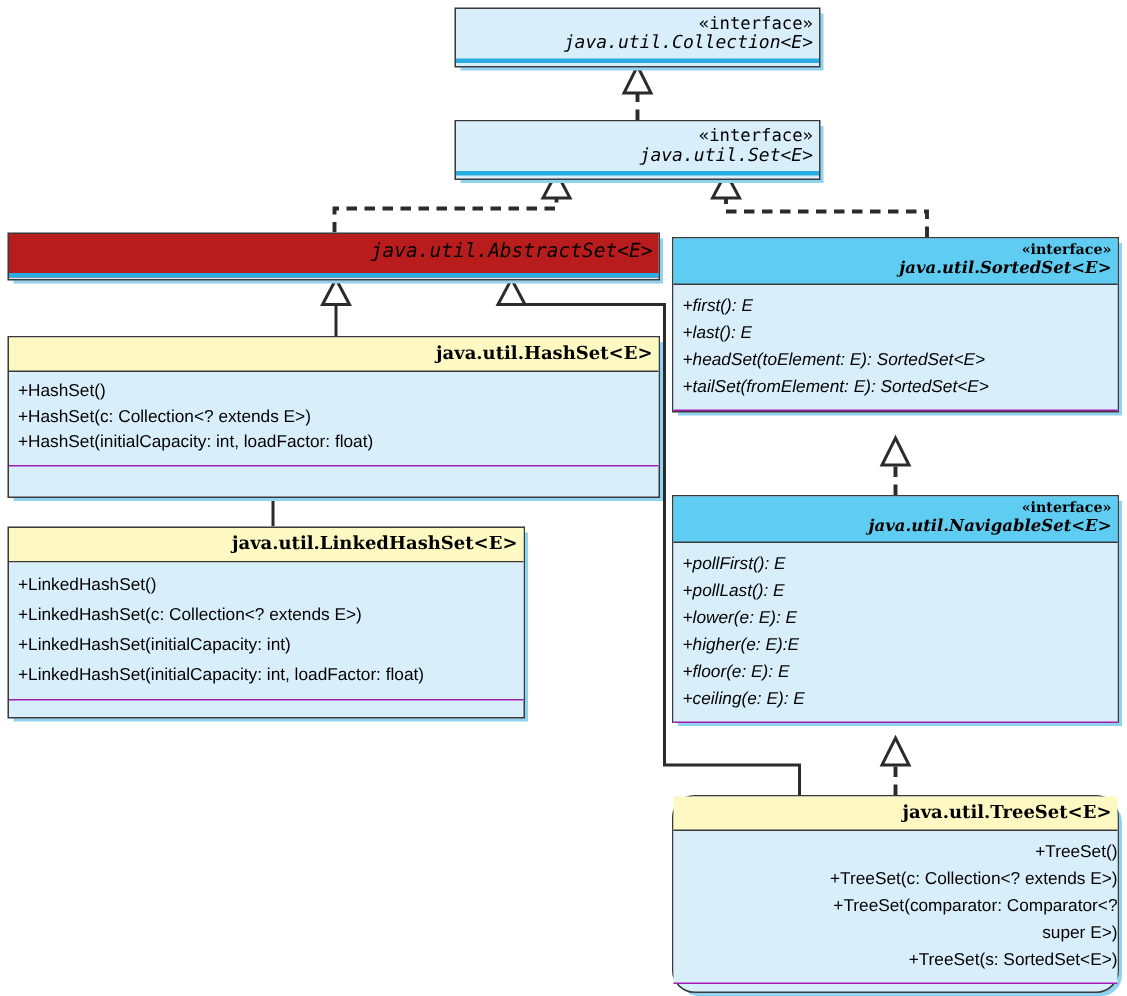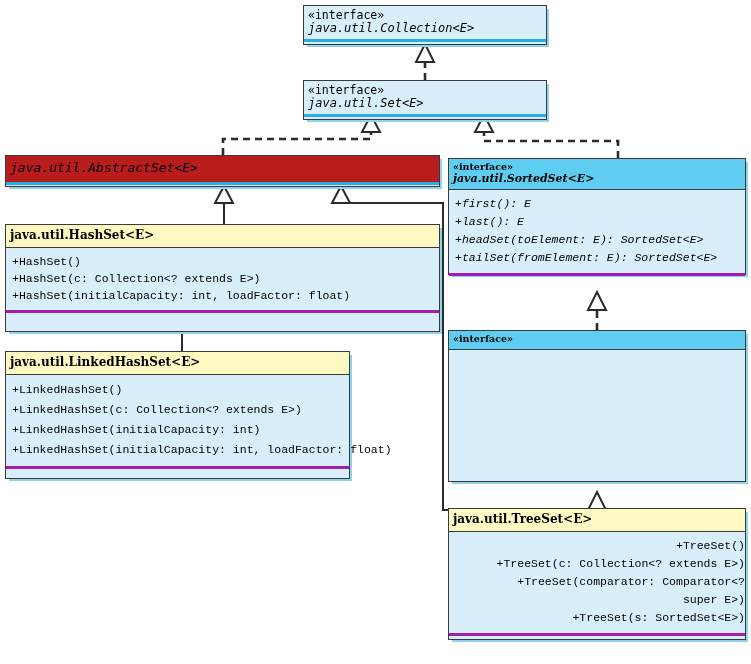--- a/index.html
+++ b/index.html
@@ -14,21 +14,21 @@
   .uml{
     position:absolute;
     box-sizing:border-box;
     border:1px solid #3a3a3a;
     background:#d9eefb;
     box-shadow:3px 3px 0 -1px #8fd3ef;
     z-index:3;
   }
   .uml .hdr{
     box-sizing:border-box;
-    text-align:left;
+    text-align:right;
     padding:3px 4px 4px 4px;
     line-height:1.12;
     color:#000;
   }
   
   .iface-plain > .hdr{
     background:#d9eefb;
     border-bottom:3px solid #29ade4;
     font-family:"DejaVu Sans Mono", monospace;
     font-style:italic;
@@ -63,26 +63,26 @@
     background:#b91c1c;
     border-bottom:3px solid #29ade4;
     font-family:"DejaVu Sans Mono", monospace;
     font-style:italic;
     font-size:13px;
     padding:5px 4px 6px 4px;
   }
 
   .members{
     padding:5px 0 6px 6px;
-    font-family:Liberation Mono, monospace;
+    font-family:Liberation Sans, sans-serif;
     font-size:11.5px;
     line-height:17px;
     color:#000;
     background:#d9eefb;
-    border-bottom:3px solid #a21caf;
+    border-bottom:1px solid #a21caf;
   }
   .members.italic{font-style:italic;}
   .members .m{white-space:pre;}
 
   
   svg.links{position:absolute;left:0;top:0;width:751px;height:664px;z-index:1;overflow:visible;}
   svg.links .solid{stroke:#2b2b2b;stroke-width:2;fill:none;}
   svg.links .dash{stroke:#2b2b2b;stroke-width:2.6;fill:none;stroke-dasharray:7 5;}
   svg.links .tri{stroke:#2b2b2b;stroke-width:2;fill:#ffffff;}
 </style>
@@ -186,24 +186,33 @@
       <div class="m">+first(): E</div>
       <div class="m">+last(): E</div>
       <div class="m">+headSet(toElement: E): SortedSet&lt;E&gt;</div>
       <div class="m">+tailSet(fromElement: E): SortedSet&lt;E&gt;</div>
     </div>
   </div>
 
   <div class="uml iface" style="left:448px;top:330px;width:298px;height:152px;">
     <div class="hdr">
       <div class="stereo">«interface»</div>
-    </div>
-  </div>
-
-  <div class="uml cls" style="left:448px;top:508px;width:298px;height:132px;">
+      <div>java.util.NavigableSet&lt;E&gt;</div>
+    </div>
+    <div class="members italic" style="line-height:18px;">
+      <div class="m">+pollFirst(): E</div>
+      <div class="m">+pollLast(): E</div>
+      <div class="m">+lower(e: E): E</div>
+      <div class="m">+higher(e: E):E</div>
+      <div class="m">+floor(e: E): E</div>
+      <div class="m">+ceiling(e: E): E</div>
+    </div>
+  </div>
+
+  <div class="uml cls" style="left:448px;top:530px;width:298px;height:132px;border-radius:15px;">
     <div class="hdr">
       <div>java.util.TreeSet&lt;E&gt;</div>
     </div>
     <div class="members" style="line-height:18px;text-align:right;">
       <div class="m">+TreeSet()</div>
       <div class="m">+TreeSet(c: Collection&lt;? extends E&gt;)</div>
       <div class="m">+TreeSet(comparator: Comparator&lt;?</div>
       <div class="m">  super E&gt;)</div>
       <div class="m">+TreeSet(s: SortedSet&lt;E&gt;)</div>
     </div>

